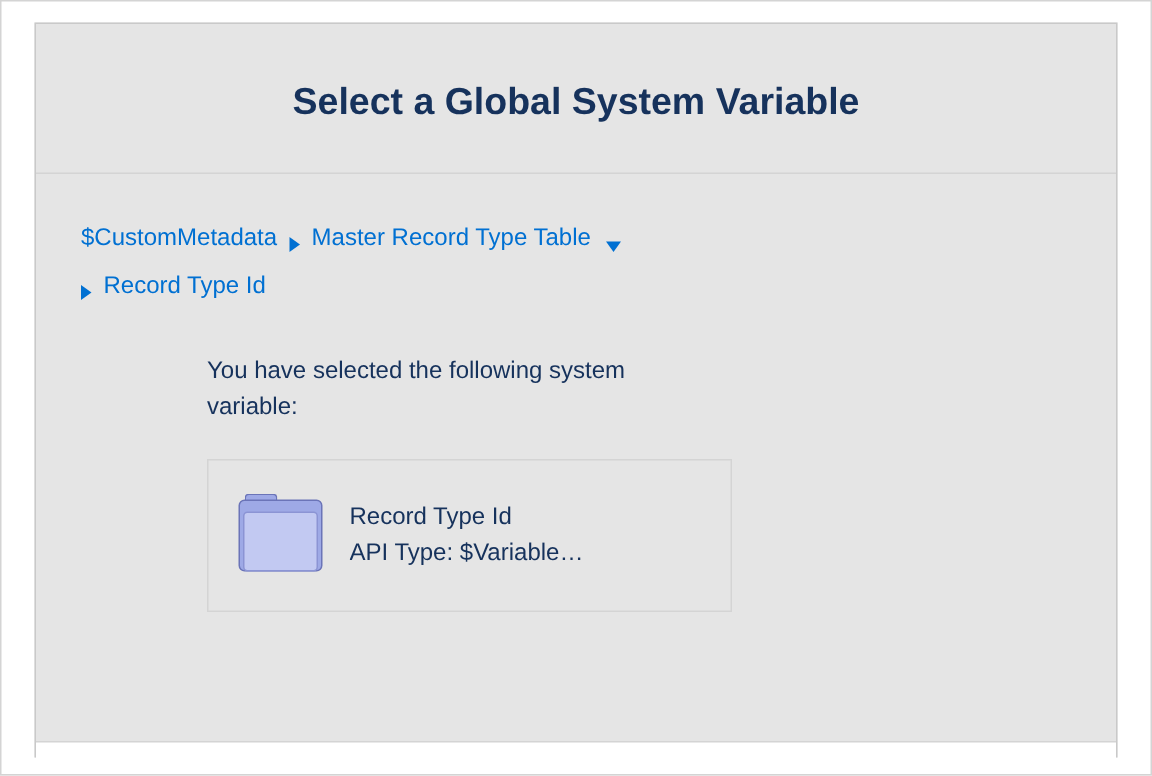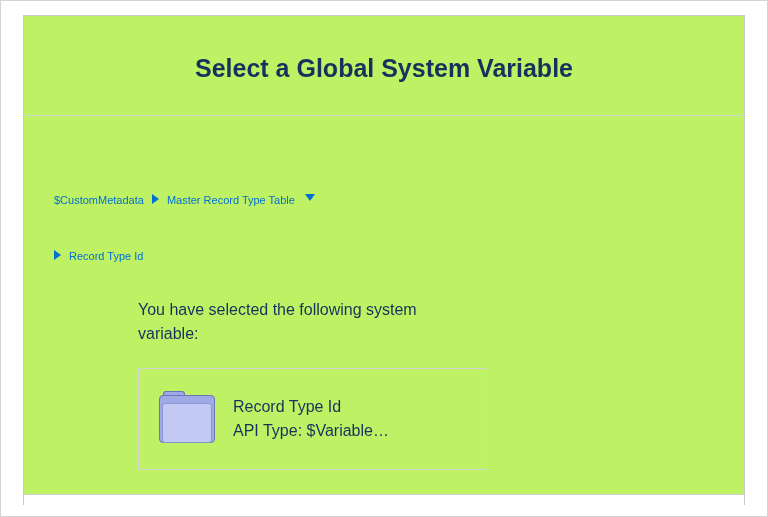--- a/index.html
+++ b/index.html
@@ -12,45 +12,44 @@
     }
     .outer-frame {
       border: 1px solid #d4d4d4;
       margin: 0;
       height: 517px;
       position: relative;
     }
     .inner-panel {
       border: 1px solid #c9c9c9;
       margin: 14px 22px 0 22px;
-      background: #bef264;
+      background: #e5e5e5;
       height: 490px;
     }
     .header {
       padding: 38px 20px 32px 20px;
       text-align: center;
       border-bottom: 1px solid #d4d4d4;
     }
     .header h1 {
       font-size: 25px;
       font-weight: 600;
       color: #16325c;
     }
     .body {
       padding: 34px 30px 20px 30px;
     }
     .breadcrumb {
       display: flex;
       flex-wrap: wrap;
-      align-items: flex-start;
+      align-items: flex-end;
       gap: 8px;
-      font-size: 11px;
+      font-size: 16px;
       color: #0070d2;
       margin-bottom: 14px;
-      margin-top: 44px;
     }
     .crumb-link {
       color: #0070d2;
       cursor: pointer;
     }
     .chevron-right {
       width: 0; height: 0;
       border-top: 5px solid transparent;
       border-bottom: 5px solid transparent;
       border-left: 7px solid #0070d2;

